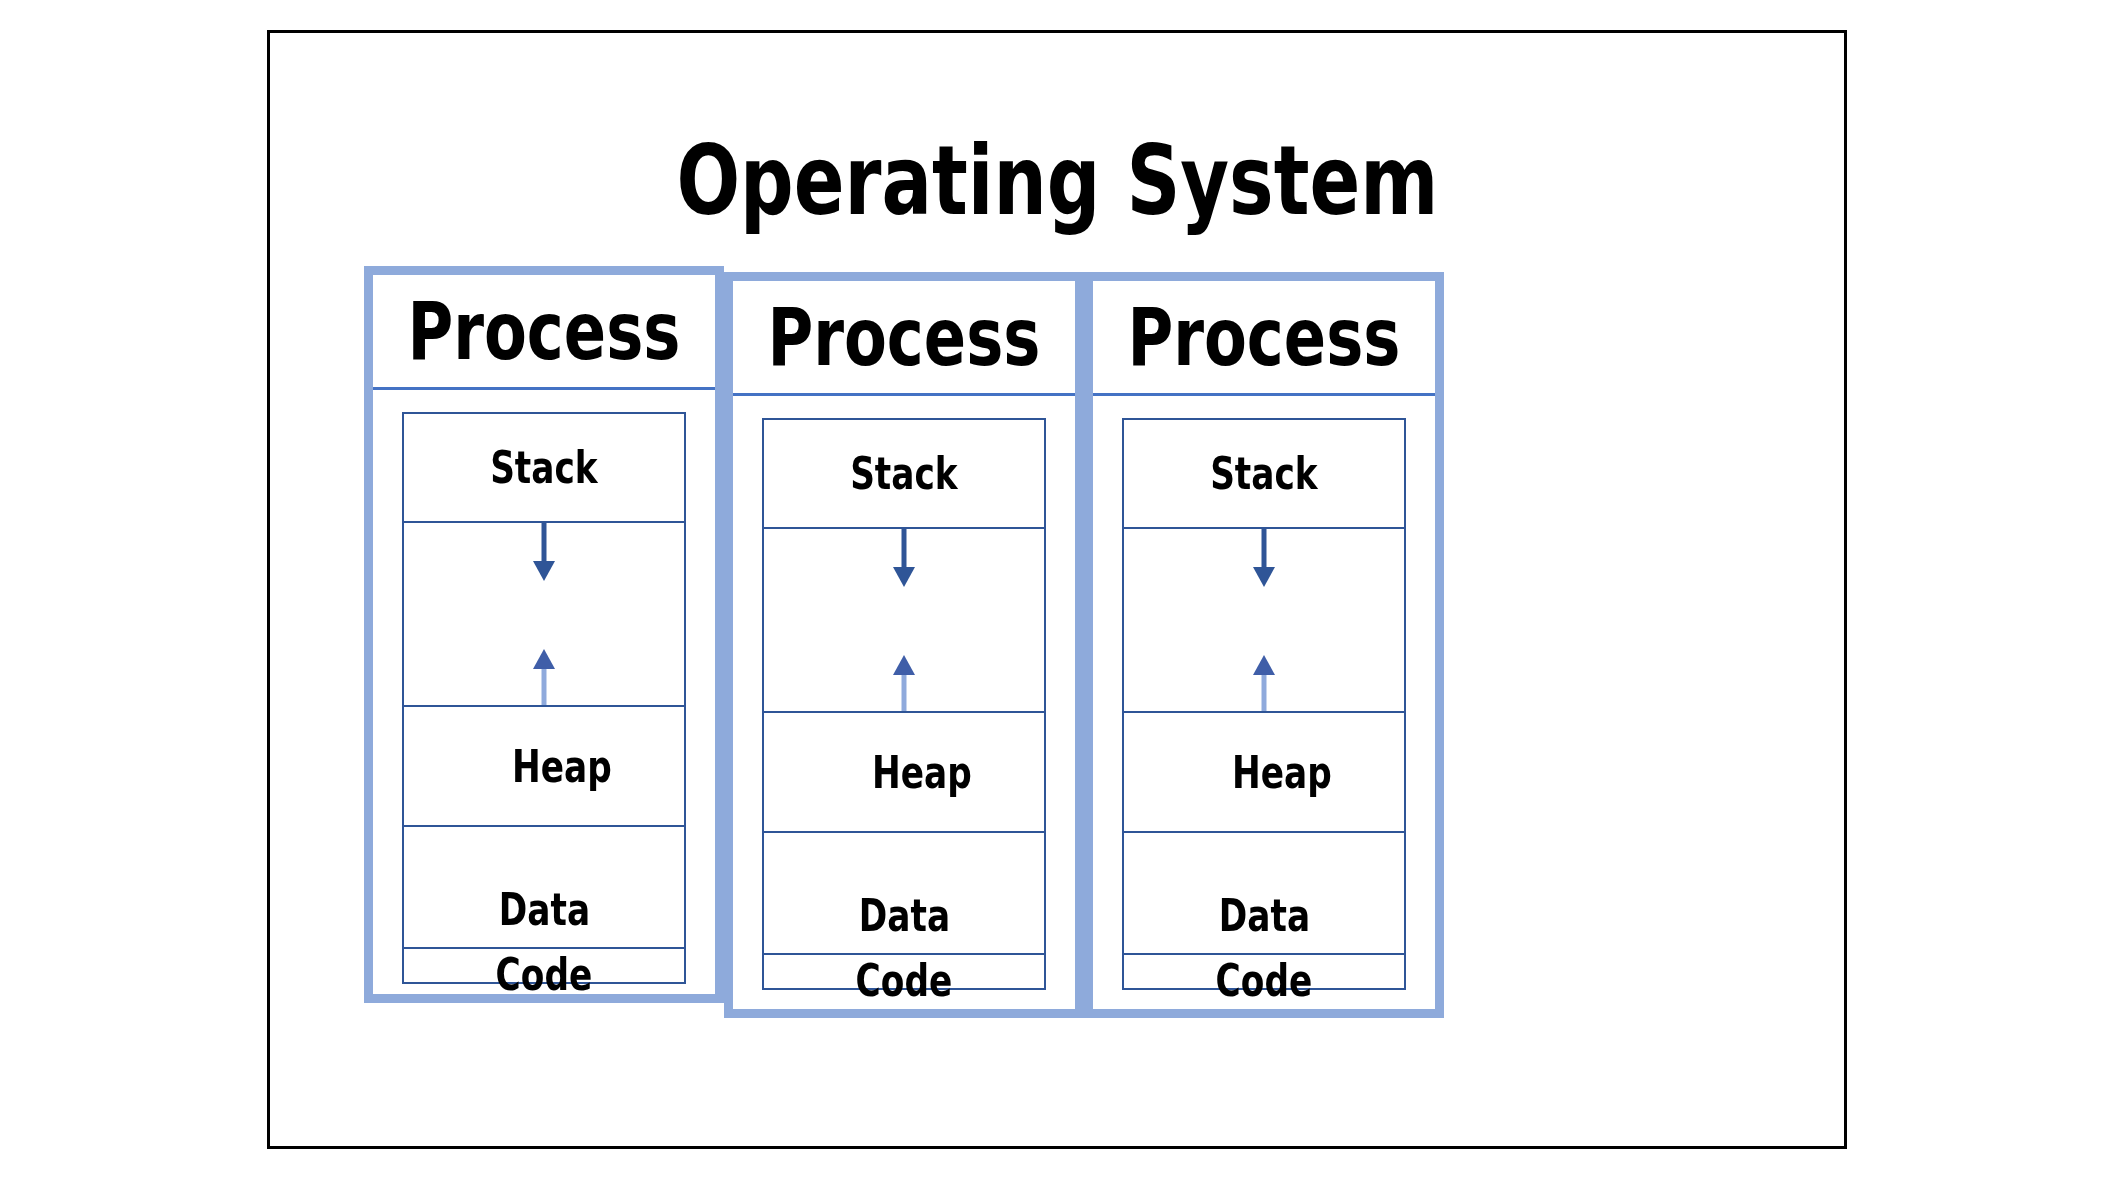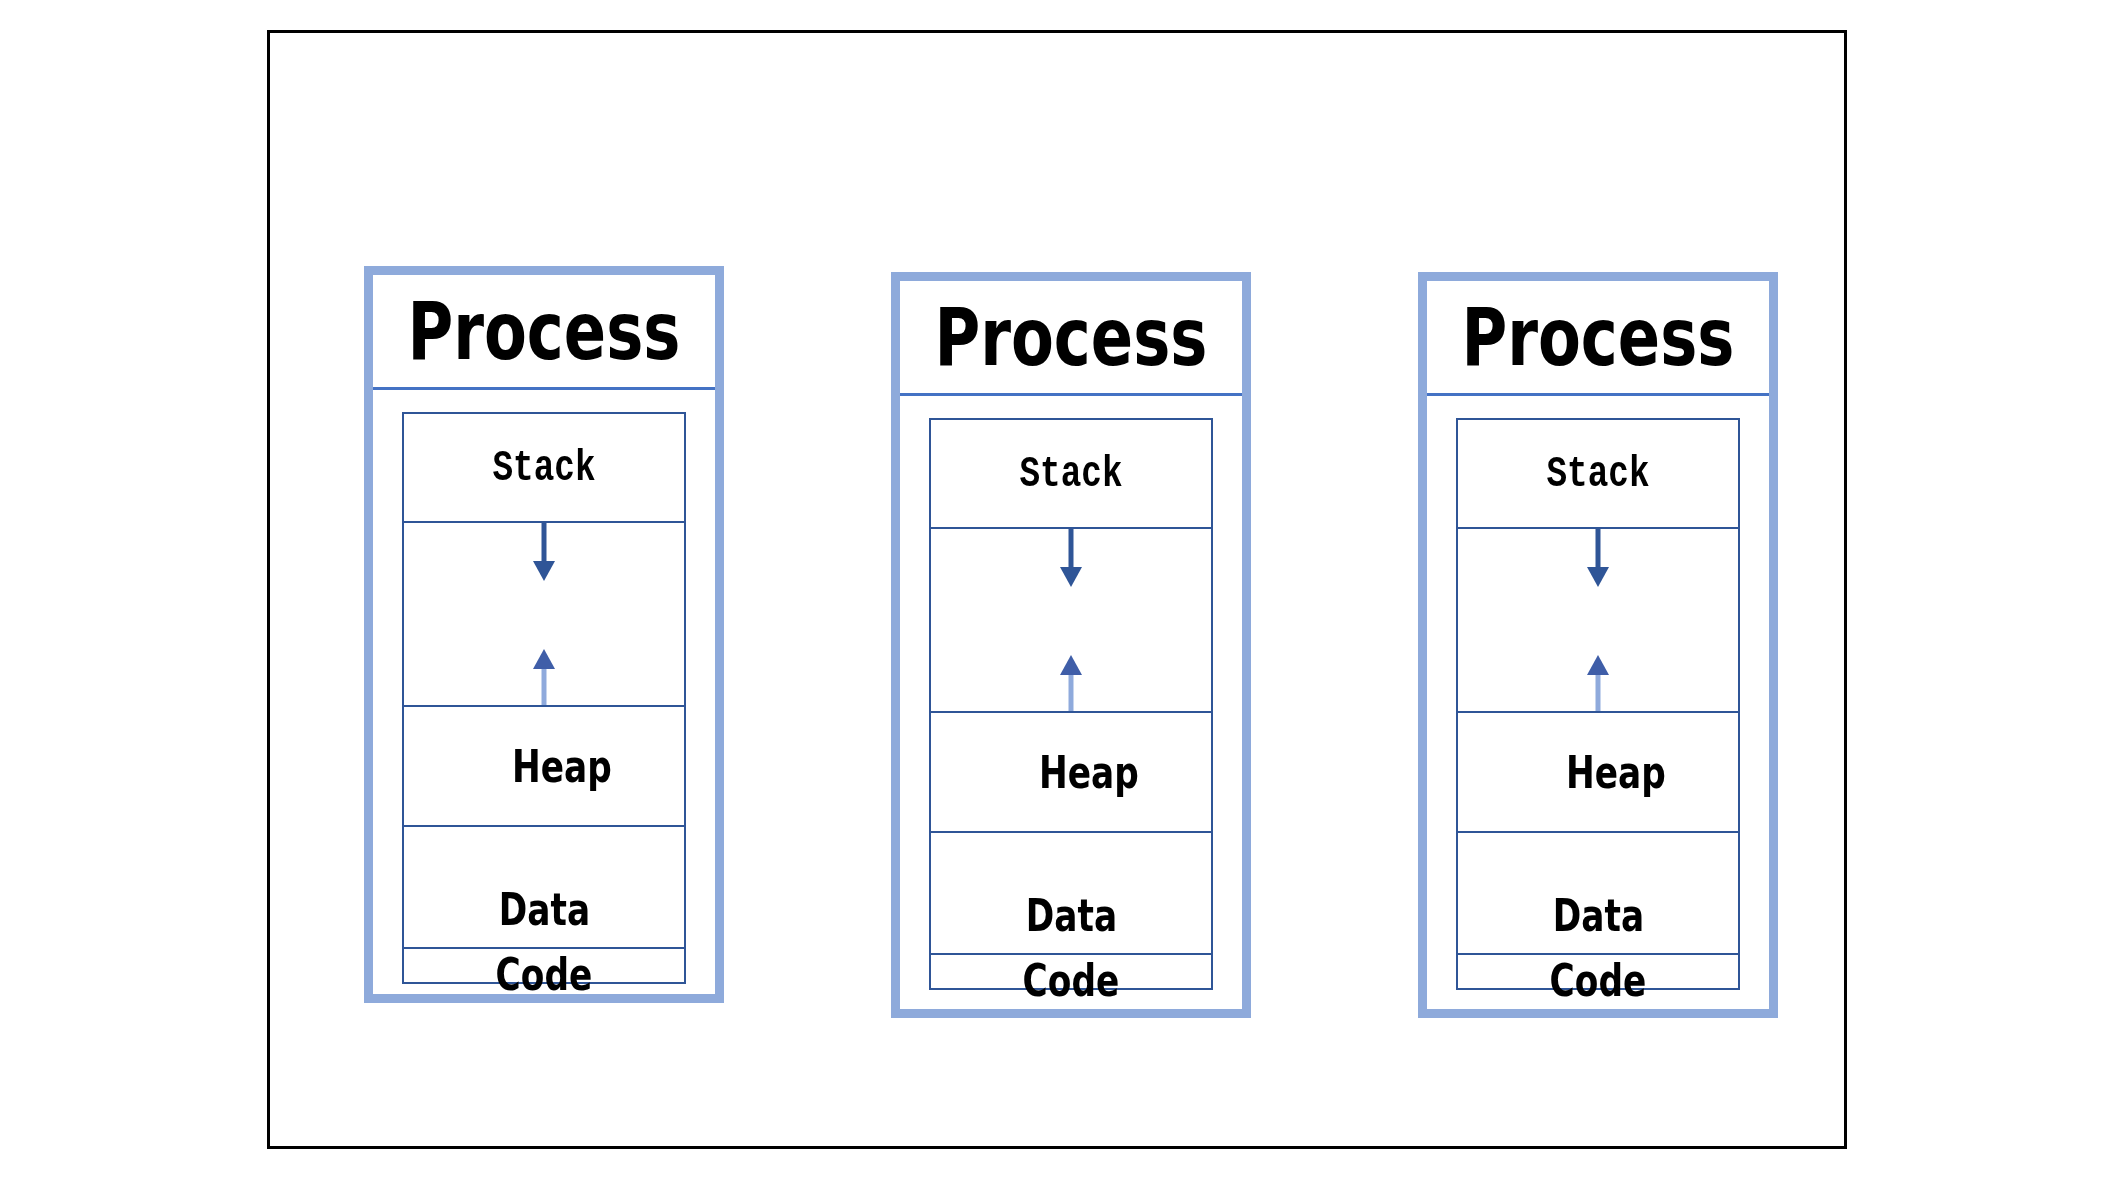--- a/index.html
+++ b/index.html
@@ -29,21 +29,21 @@
   }
   .os-title{
     position:absolute;top:96px;left:0;width:100%;
     text-align:center;
     font-size:96px;font-weight:bold;line-height:1.1;
     white-space:nowrap;
   }
   .condense{display:inline-block;transform:scaleX(0.78);transform-origin:center;}
   .boxes{
     position:absolute;left:94px;top:233px;
-    display:flex;gap:167px;align-items:flex-start;
+    display:flex;align-items:flex-start;
   }
   .process-box{
     width:360px;height:737px;
     border:9px solid var(--proc-border);
     background:var(--bg);
     display:flex;flex-direction:column;
   }
   .process-box.shift{margin-top:6px;height:746px;}
   .proc-title{
     height:115px;flex:0 0 115px;
@@ -60,32 +60,35 @@
     width:284px;height:572px;
     border:2px solid var(--inner-border);
     display:flex;flex-direction:column;
   }
   .mem-row{
     display:flex;align-items:center;justify-content:center;
     font-size:44px;font-weight:bold;
     border-bottom:2px solid var(--inner-border);
     white-space:nowrap;
   }
-  .row-stack{flex:0 0 109px;font-family:Liberation Mono, monospace;}
+  .row-stack{flex:0 0 109px;}
   .row-gap{flex:0 0 182px;padding:0;}
   .row-heap{flex:0 0 120px;padding-left:36px;}
   .row-data{flex:0 0 78px;margin-top:44px;}
   .row-code{flex:1;border-bottom:none;}
   .gap-svg{display:block;width:40px;height:182px;}
 </style>
 </head>
 <body>
 
 <div class="frame">
 
+  <div class="os-title">
+    <span class="condense">Operating System</span>
+  </div>
 
   <div class="boxes">
 
     <div class="process-box">
       <div class="proc-title">
         <span class="condense">Process</span>
       </div>
       <div class="proc-body">
         <div class="mem-box">
           <div class="mem-row row-stack">

